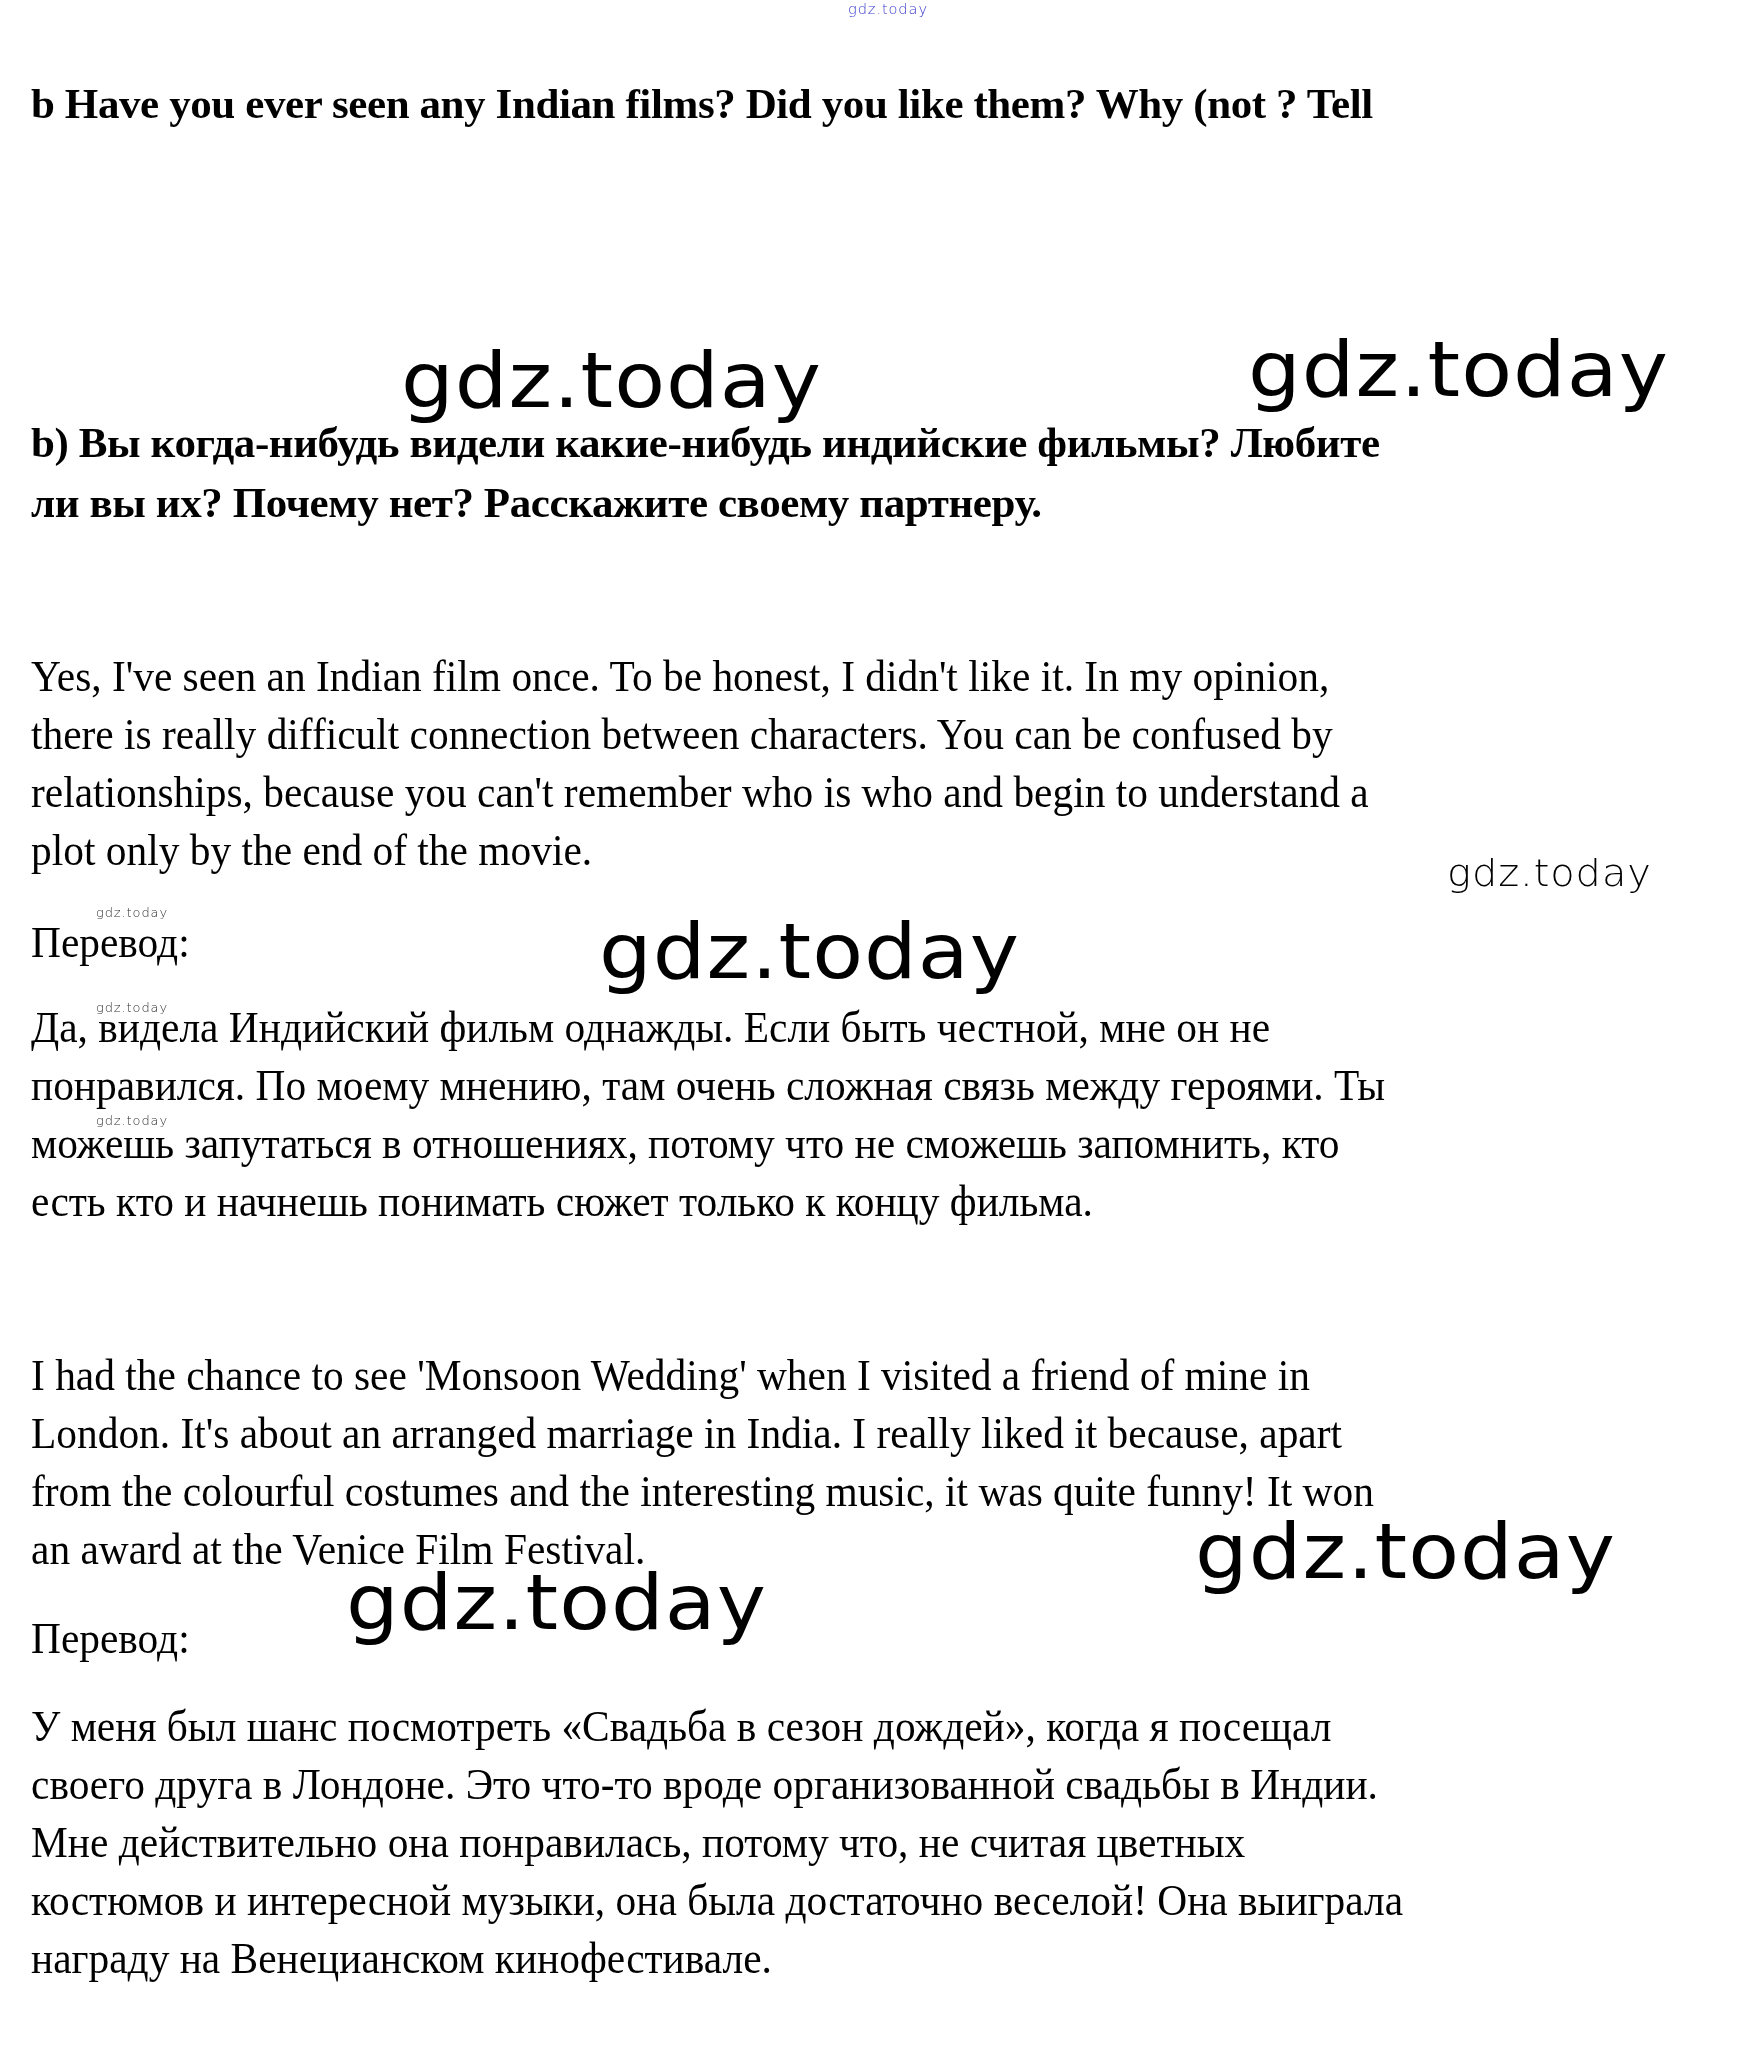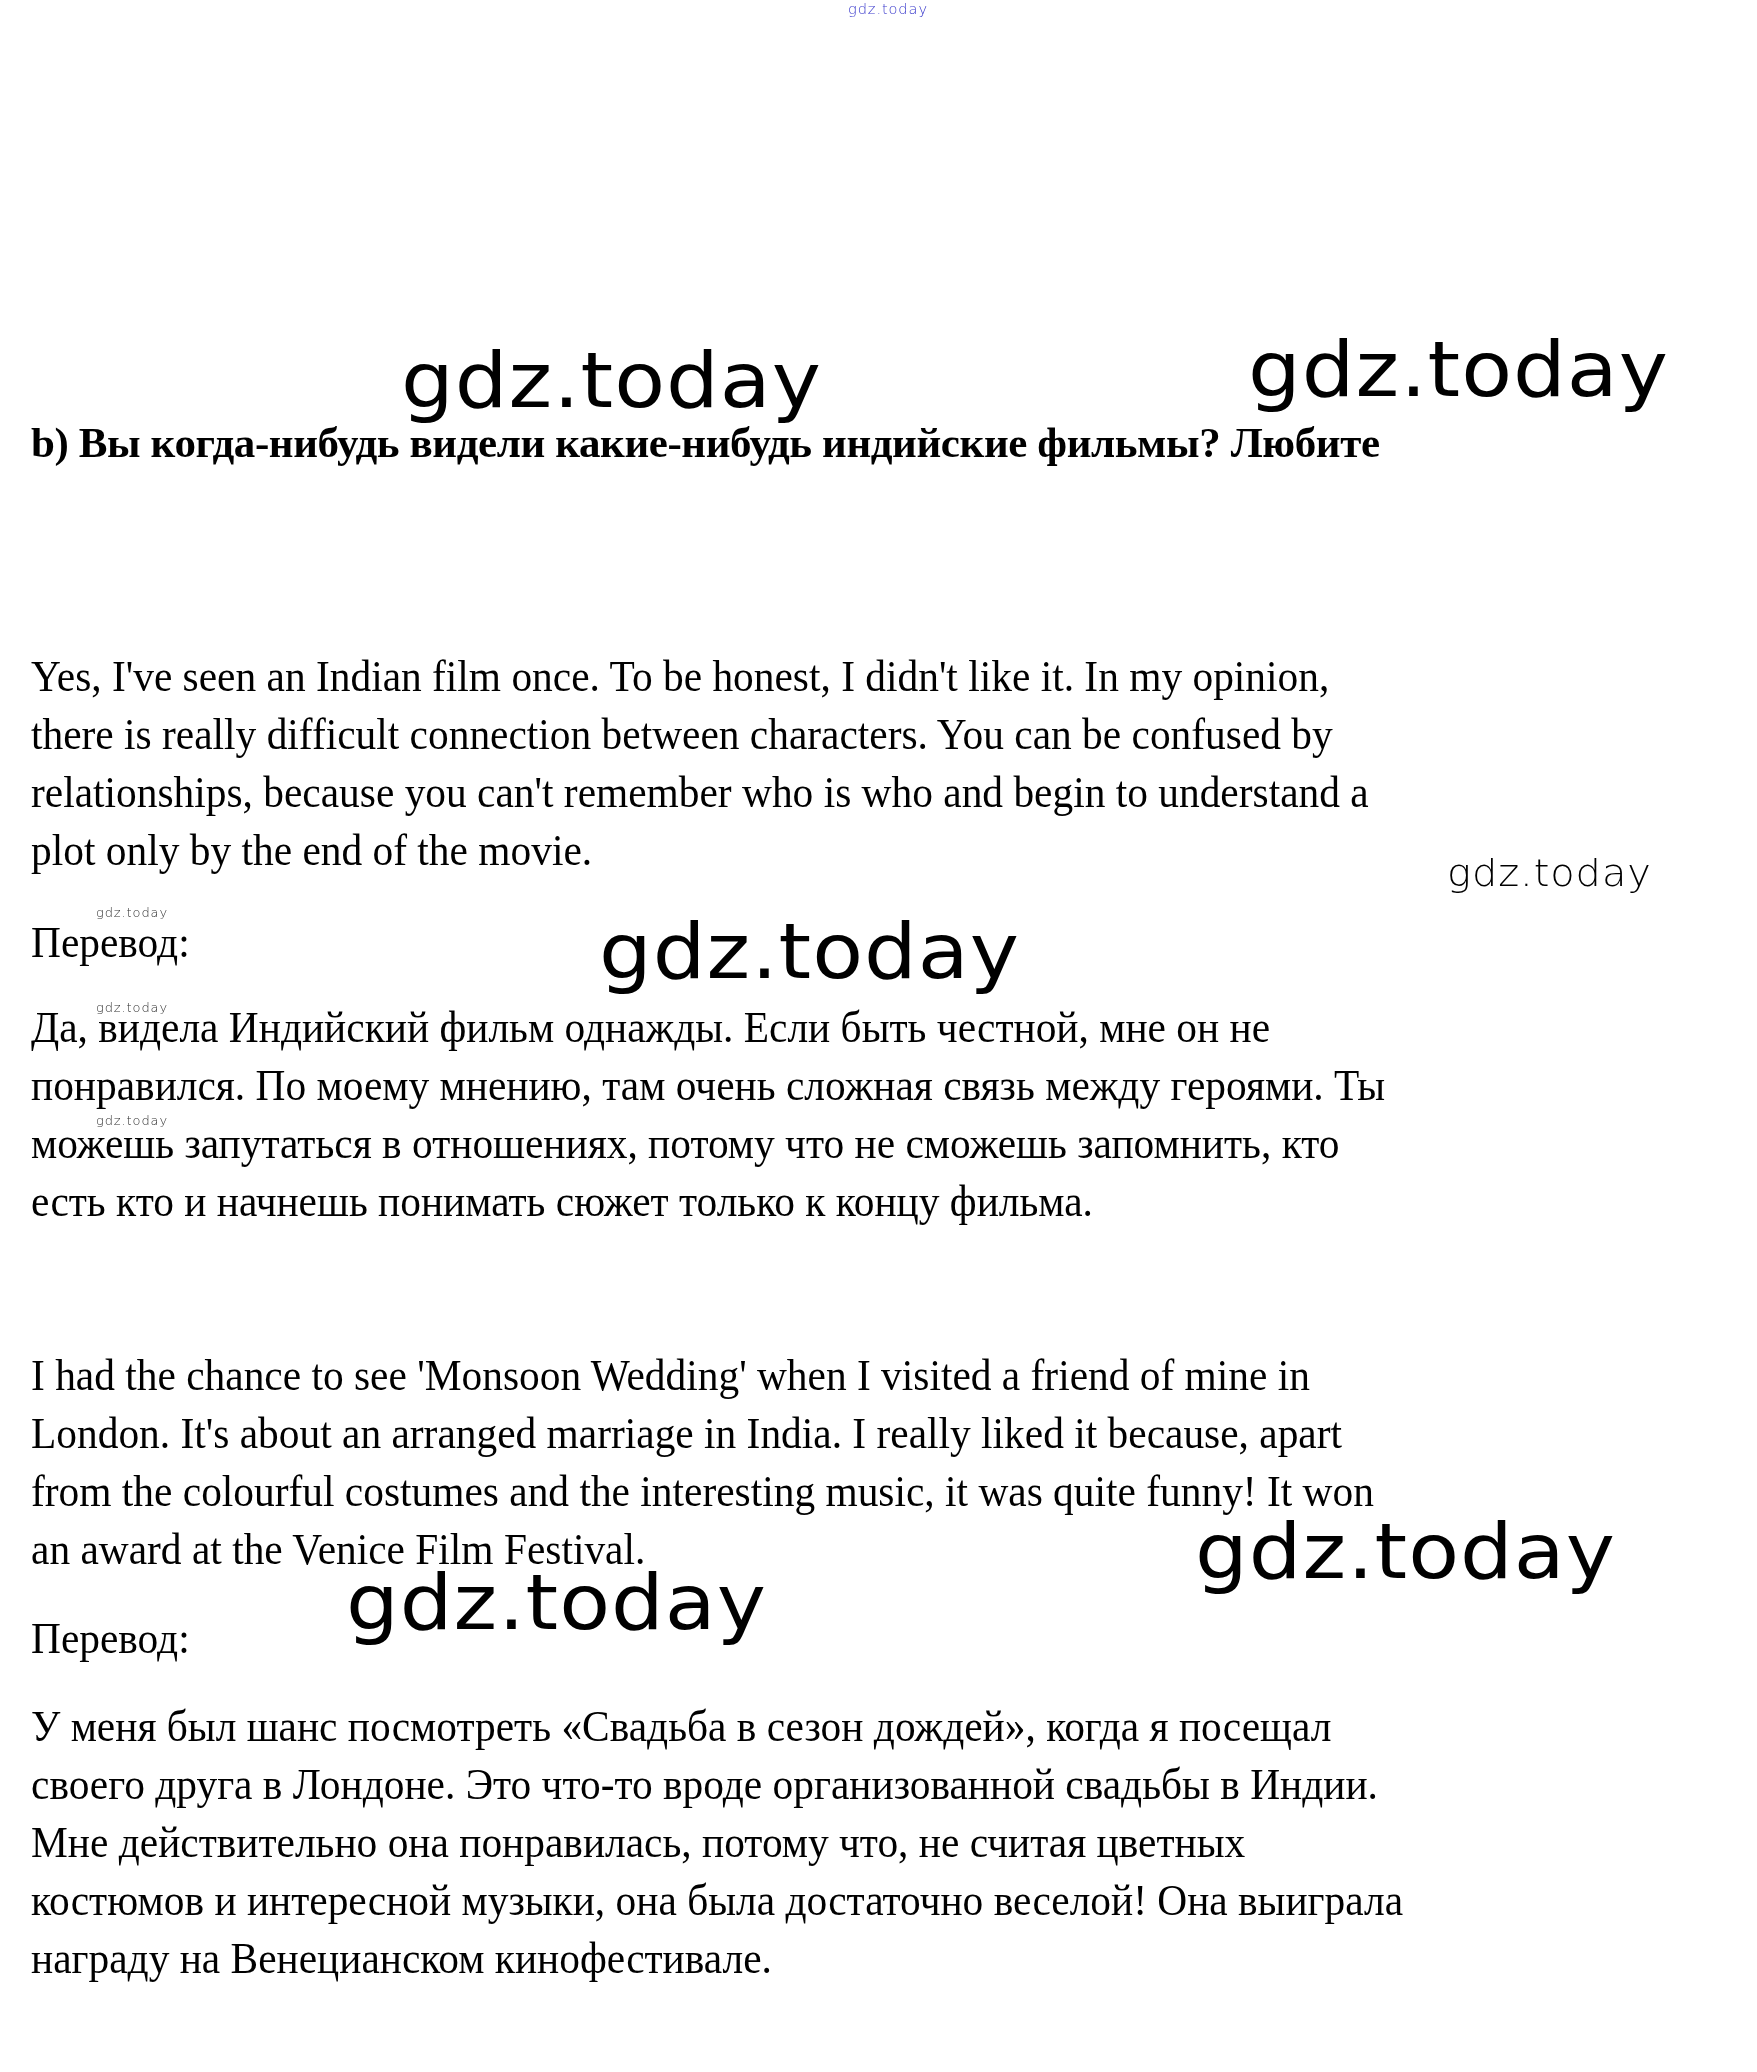--- a/index.html
+++ b/index.html
@@ -27,27 +27,29 @@
     .wm-mid { font-size: 38px; transform: scaleX(1.05); }
     .wm-tiny { font-size: 13px; color: #333; }
     .wm-top { font-size: 14.6px; color: #3a3acc; }
   </style>
 </head>
 <body>
 
 <div class="abs wm wm-top" style="left:848px; top:0px;">gdz.today</div>
 
 <div class="abs q" style="left:31px; top:70px;">
+  <span class="line">b Have you ever seen any Indian films? Did you like them? Why (not ? Tell</span>
 </div>
 
 <div class="abs wm wm-big" style="left:401px; top:336px;">gdz.today</div>
 <div class="abs wm wm-big" style="left:1248px; top:325px;">gdz.today</div>
 
 <div class="abs q" style="left:31px; top:413px; line-height:60px;">
   <span class="line">b) Вы когда-нибудь видели какие-нибудь индийские фильмы? Любите</span>
+  <span class="line">ли вы их? Почему нет? Расскажите своему партнеру.</span>
 </div>
 
 <div class="abs p" style="left:31px; top:647px;">
   <span class="line">Yes, I've seen an Indian film once. To be honest, I didn't like it. In my opinion,</span>
   <span class="line">there is really difficult connection between characters.  You can be confused by</span>
   <span class="line">relationships, because you can't remember who is who and begin to understand a</span>
   <span class="line">plot only by the end of the movie.</span>
 </div>
 
 <div class="abs wm wm-mid" style="left:1447px; top:851px;">gdz.today</div>

